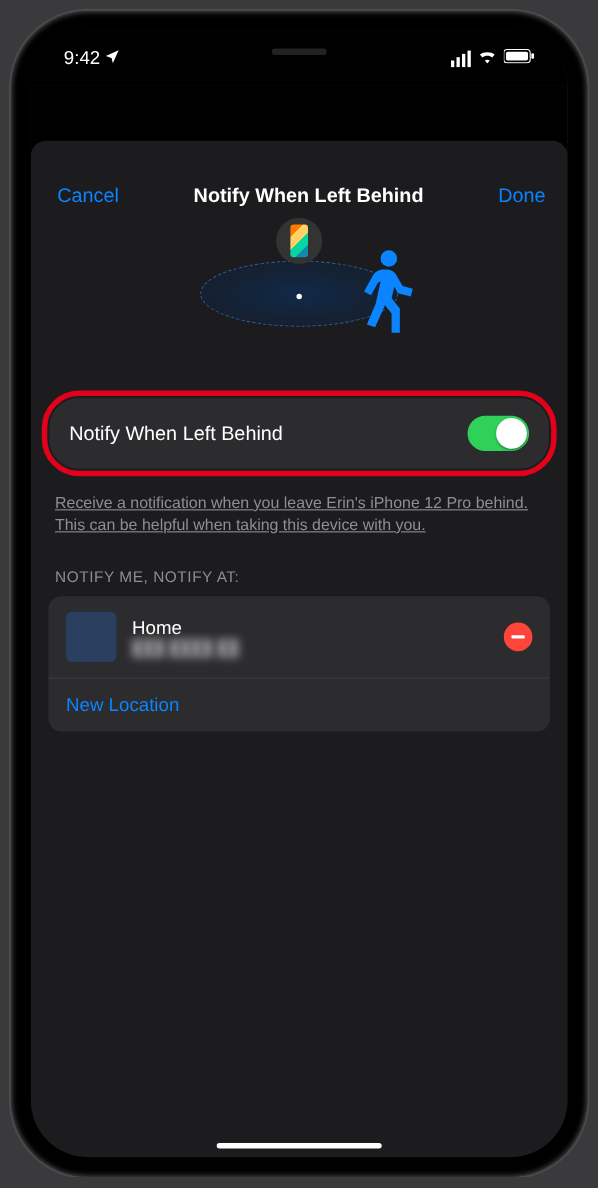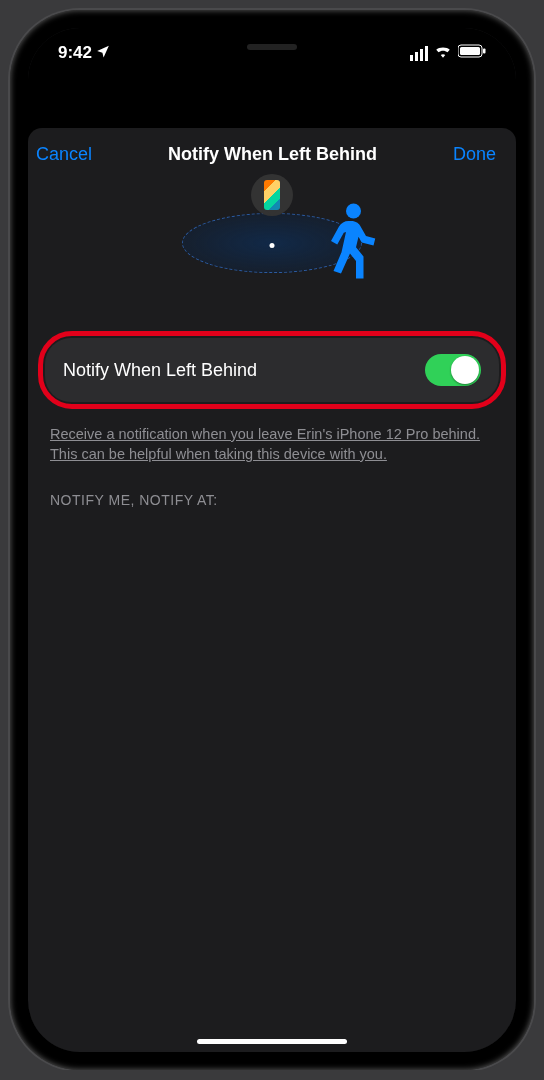--- a/index.html
+++ b/index.html
@@ -29,21 +29,21 @@
     color: #fff;
   }
   
   .status-bar {
     height: 50px;
     display: flex;
     justify-content: space-between;
     align-items: center;
     padding: 0 30px;
     background: #000;
-    font-weight: 700;
+    font-weight: 400;
   }
   .status-left { display: flex; align-items: center; gap: 4px; font-size: 17px; }
   .status-right { display: flex; align-items: center; gap: 6px; }
   .notch {
     position: absolute;
     top: 0; left: 50%;
     transform: translateX(-50%);
     width: 200px; height: 32px;
     background: #000;
     border-bottom-left-radius: 20px;
@@ -67,21 +67,22 @@
     background: #1c1c1e;
     border-top-left-radius: 14px;
     border-top-right-radius: 14px;
     padding: 0 0 20px 0;
     color: #fff;
   }
   .nav {
     display: flex;
     align-items: flex-start;
     justify-content: space-between;
-    padding: 16px 20px 8px 8px;
+    padding: 16px 20px 8px 24px;
+    margin-top: 24px;
   }
   .nav .btn { color: #0a84ff; font-size: 18px; }
   .nav .done { font-weight: 400; }
   .nav .title { font-size: 18px; font-weight: 600; color:#fff; }
   
   .illustration {
     height: 140px;
     display:flex; align-items:center; justify-content:center;
     position:relative;
   }
@@ -258,17 +259,30 @@
           <span class="switch">
               <span class="knob"></span>
             </span>
         </div>
       </div>
 
       <div class="desc">Receive a notification when you leave Erin's iPhone 12 Pro behind. This can be helpful when taking this device with you.</div>
 
       <div class="header-small">NOTIFY ME, NOTIFY AT:</div>
 
+      <div class="list">
+        <div class="row">
+          <div class="map-thumb"></div>
+          <div class="row-body">
+            <div class="row-title">Home</div>
+            <div class="row-sub">███ ████ ██</div>
+          </div>
+          <div class="remove-btn"></div>
+        </div>
+        <div class="row">
+          <span class="new-loc">New Location</span>
+        </div>
+      </div>
     </div>
 
     <div class="home-indicator"></div>
   </div>
 </div>
 
 </body></html>

